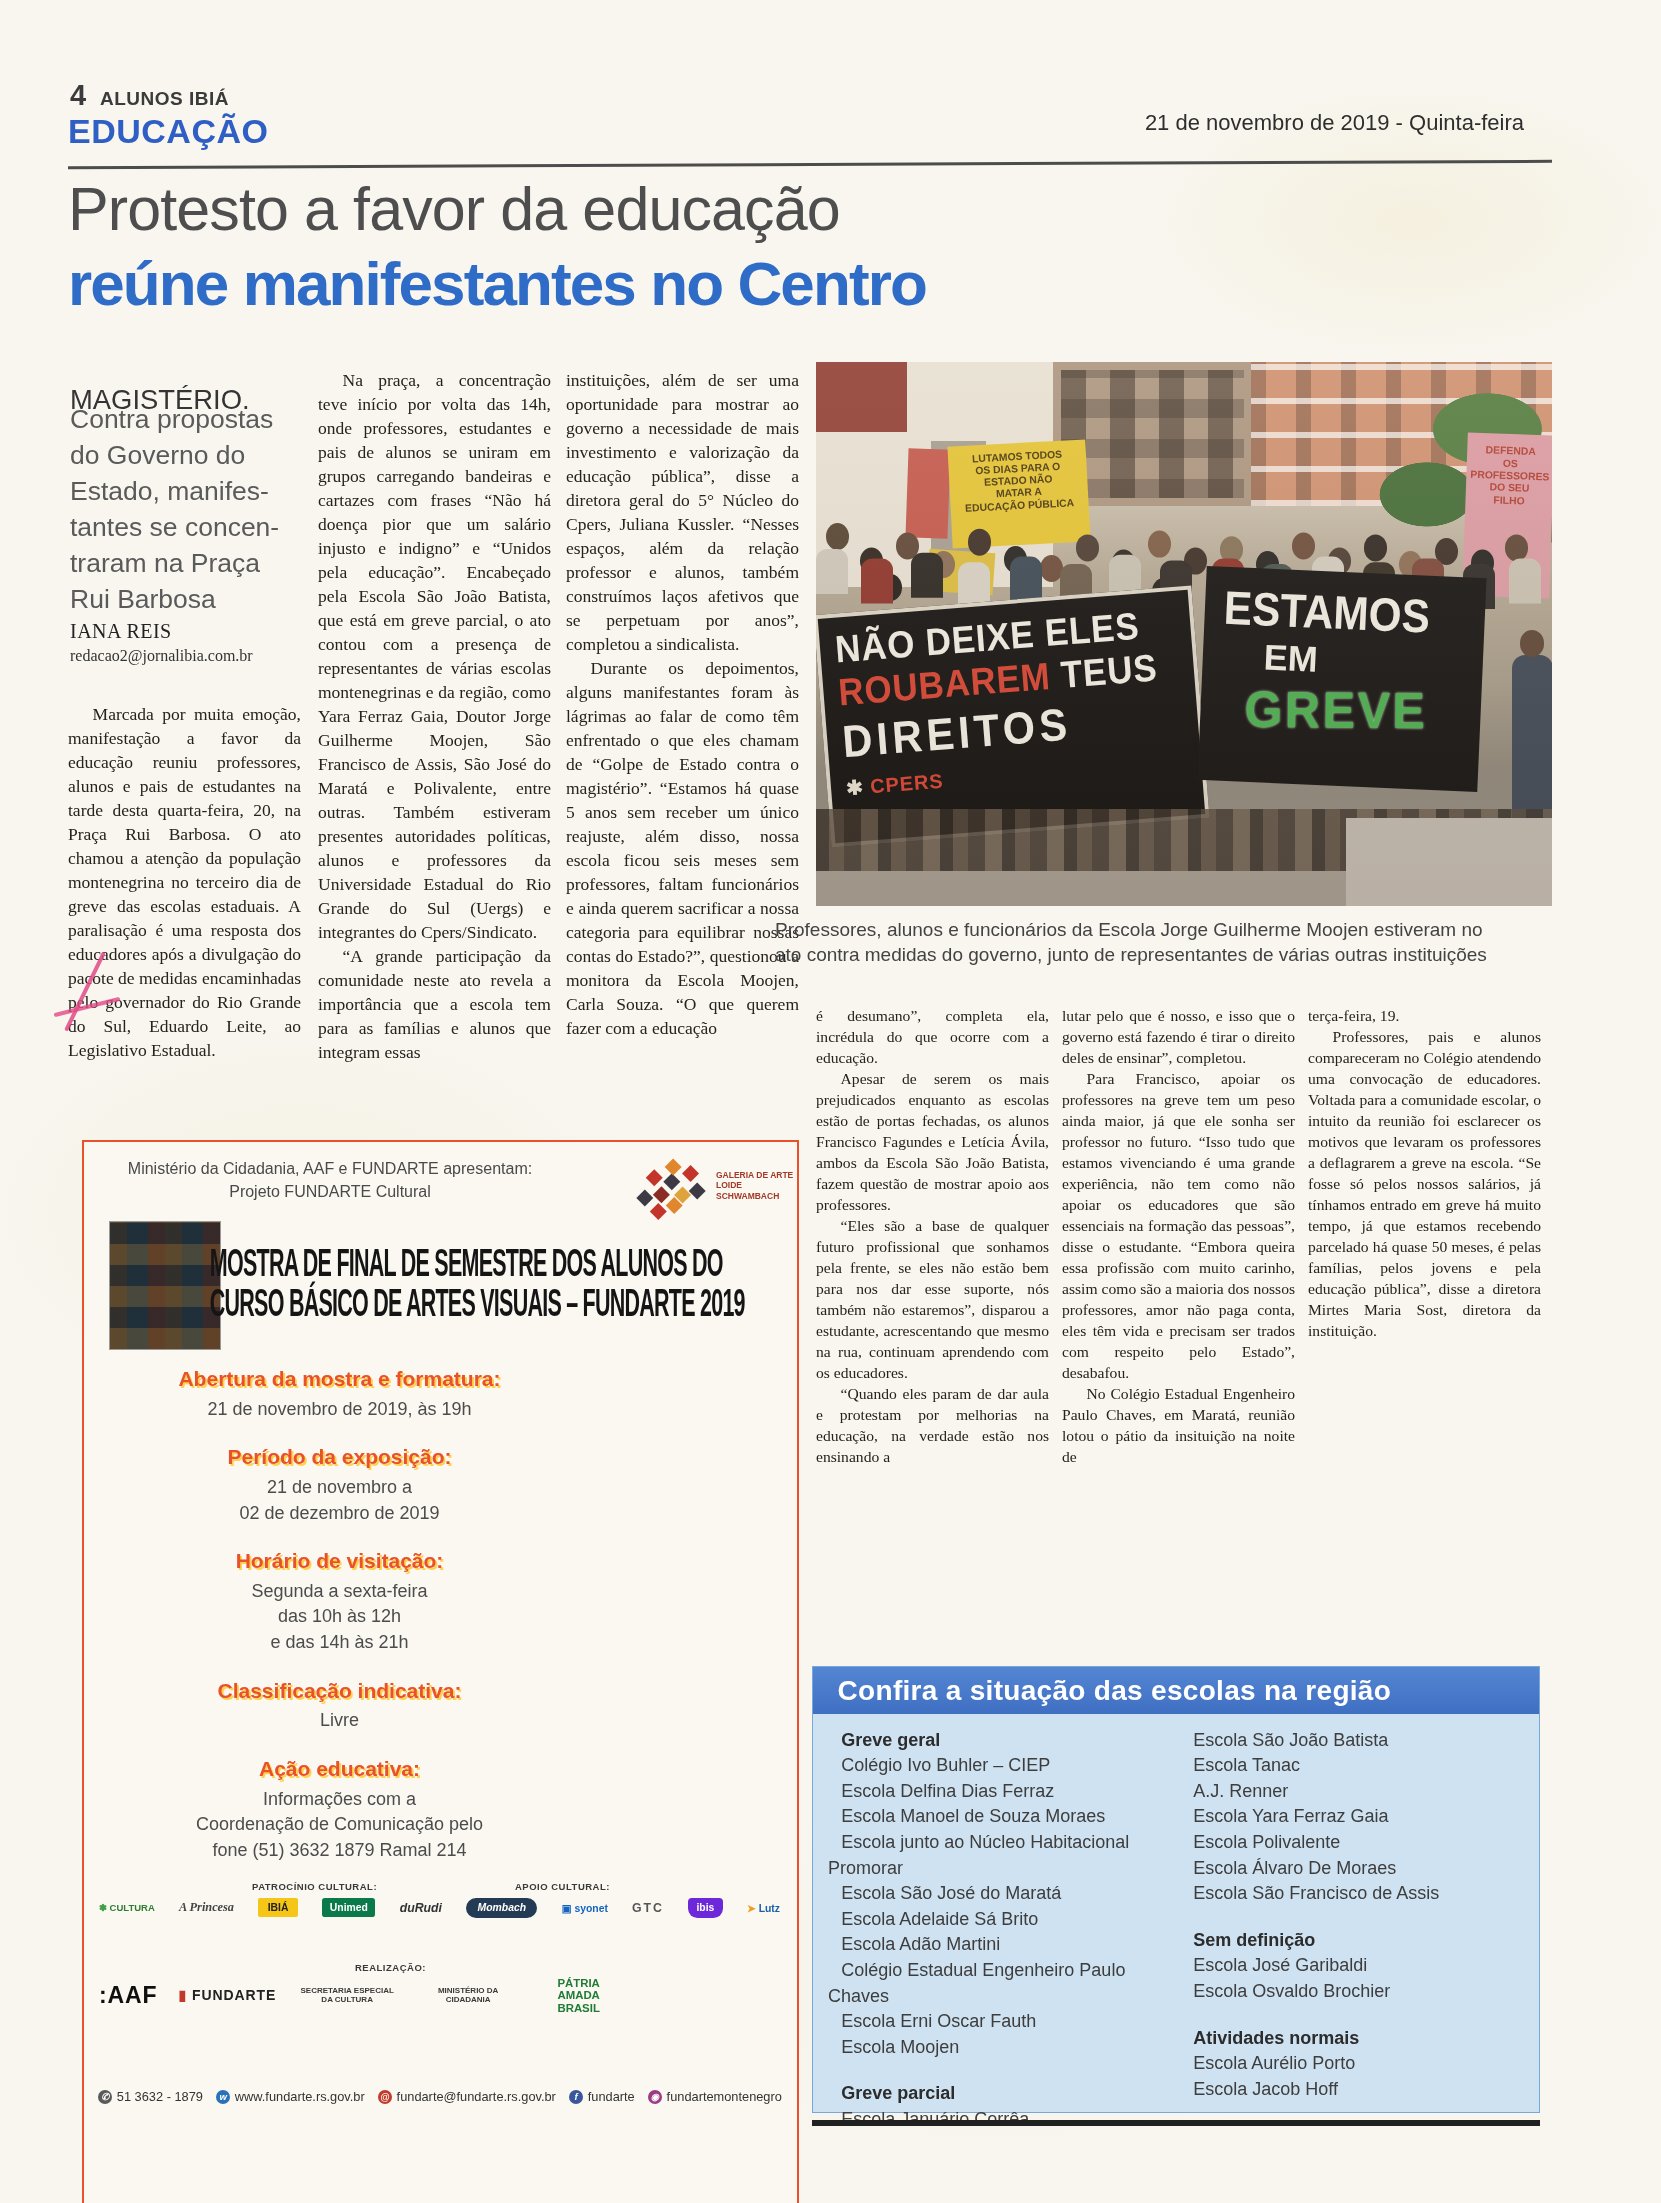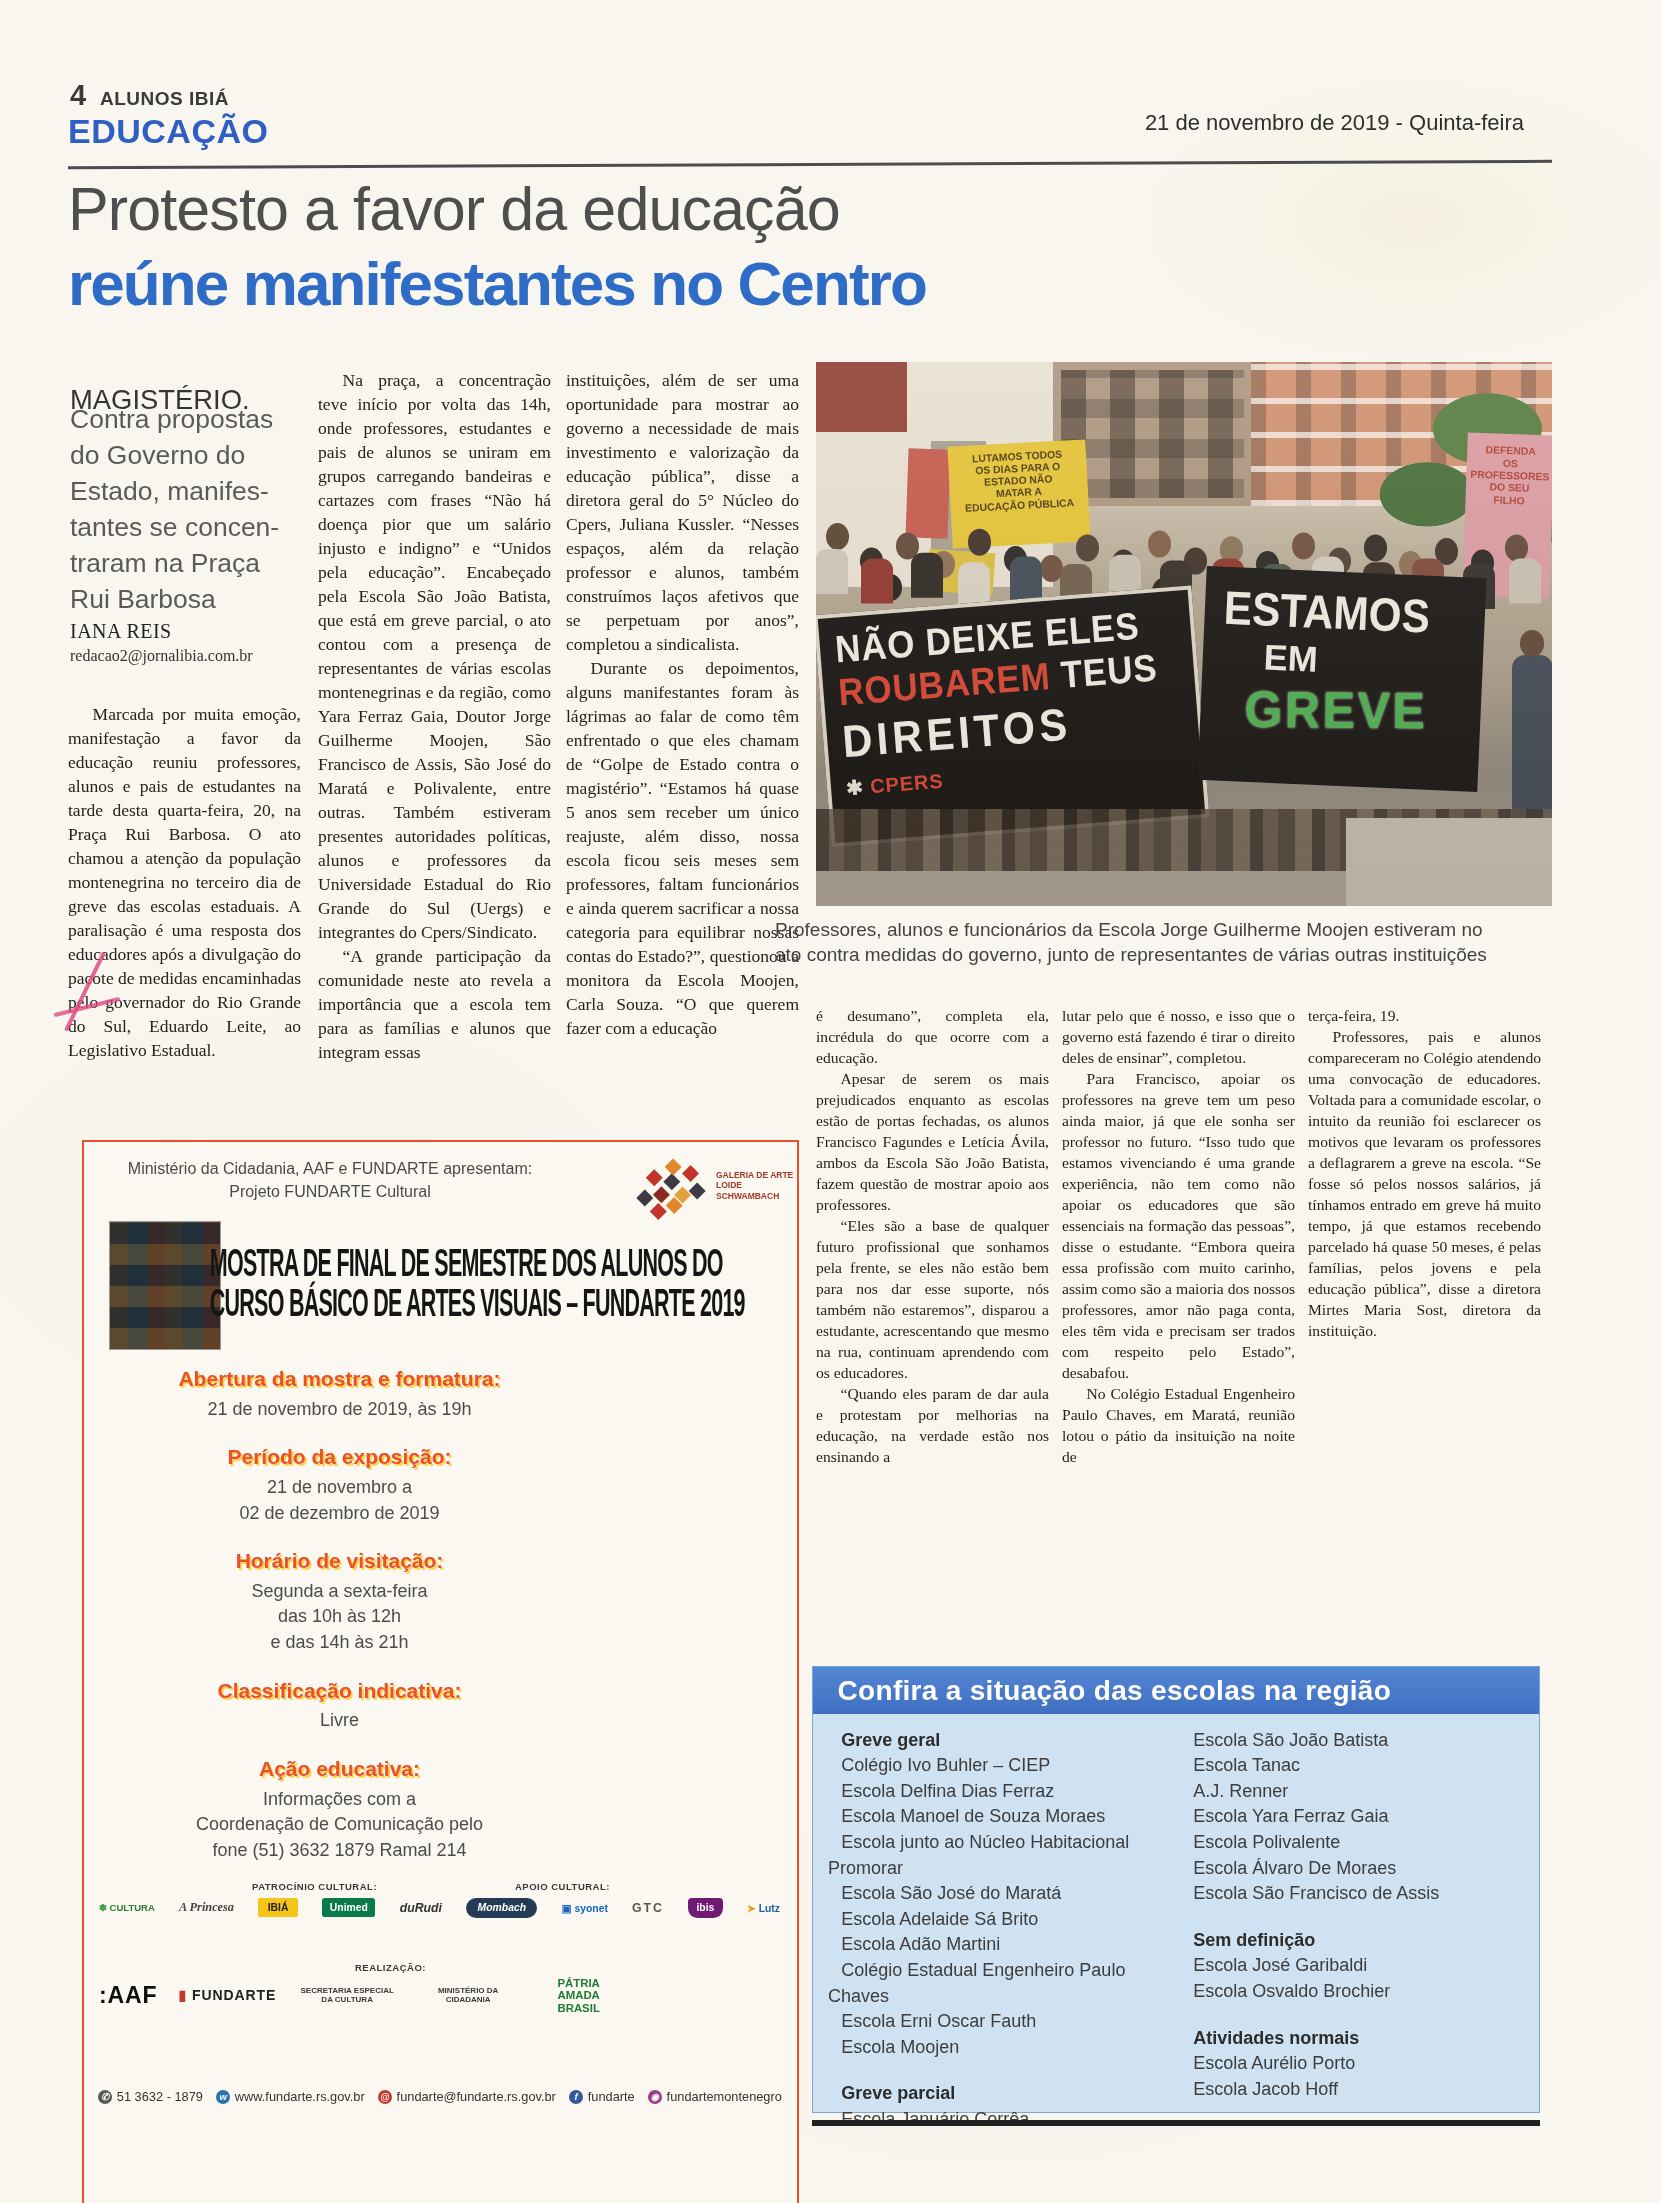--- a/index.html
+++ b/index.html
@@ -130,21 +130,21 @@
   .lrow2{position:absolute;left:15px;top:104px;width:549px;display:flex;gap:21px;align-items:center;}
   .chip{font-size:10.4px;font-weight:bold;color:#444;white-space:nowrap;}
   .chip.cultura{color:#2e7d32;font-size:9.5px;} .chip.cultura::before{content:"✽ ";color:#43a047;}
   .chip.princesa{font-family:"Liberation Serif",serif;font-style:italic;font-size:12.3px;color:#444;}
   .chip.ibia{background:#f5c518;color:#222;padding:3.8px 9.5px;border-radius:1.9px;}
   .chip.unimed{background:#0a7a4b;color:#fff;padding:3.8px 7.6px;border-radius:2.8px;}
   .chip.durudi{font-style:italic;font-size:12.3px;color:#333;}
   .chip.mombach{background:#243b55;color:#fff;border-radius:11.4px;padding:4.7px 11.4px;font-style:italic;}
   .chip.syonet{color:#1565c0;} .chip.syonet::before{content:"▣ ";color:#1565c0;}
   .chip.gtc{color:#555;letter-spacing:1.9px;font-size:12.3px;}
-  .chip.ibis{background:#701a75;color:#fff;border-radius:3.8px 3.8px 9.5px 9.5px;padding:4.7px 8.5px;}
+  .chip.ibis{background:#6d28d9;color:#fff;border-radius:3.8px 3.8px 9.5px 9.5px;padding:4.7px 8.5px;}
   .chip.lutz{color:#1a5fa8;} .chip.lutz::before{content:"➤ ";color:#f29a1f;}
   .chip.aaf{font-size:23px;font-weight:900;color:#101010;letter-spacing:0.9px;}
   .chip.fundarte{font-size:14px;font-weight:900;color:#222;letter-spacing:0.9px;}
   .chip.fundarte::before{content:"▮ ";color:#c0392b;}
   .chip.gov{width:100px;font-size:8px;line-height:9.5px;text-align:center;white-space:normal;color:#3a3a3a;}
   .chip.brasil{width:79px;font-size:11.4px;line-height:12.3px;text-align:center;white-space:normal;color:#1e7c35;font-weight:900;}
   .contact{position:absolute;left:0;top:216px;width:712px;display:flex;gap:13.2px;justify-content:center;align-items:center;font-size:12.8px;color:#333;}
   .ci{display:flex;align-items:center;gap:4.7px;white-space:nowrap;}
   .ci .dot{display:inline-block;width:14px;height:14px;border-radius:50%;color:#fff;font-size:9.5px;line-height:14px;text-align:center;font-weight:bold;}
   .dot.phone{background:#5a5a5a;} .dot.globe{background:#2a72b8;} .dot.mail{background:#c23b2a;}

